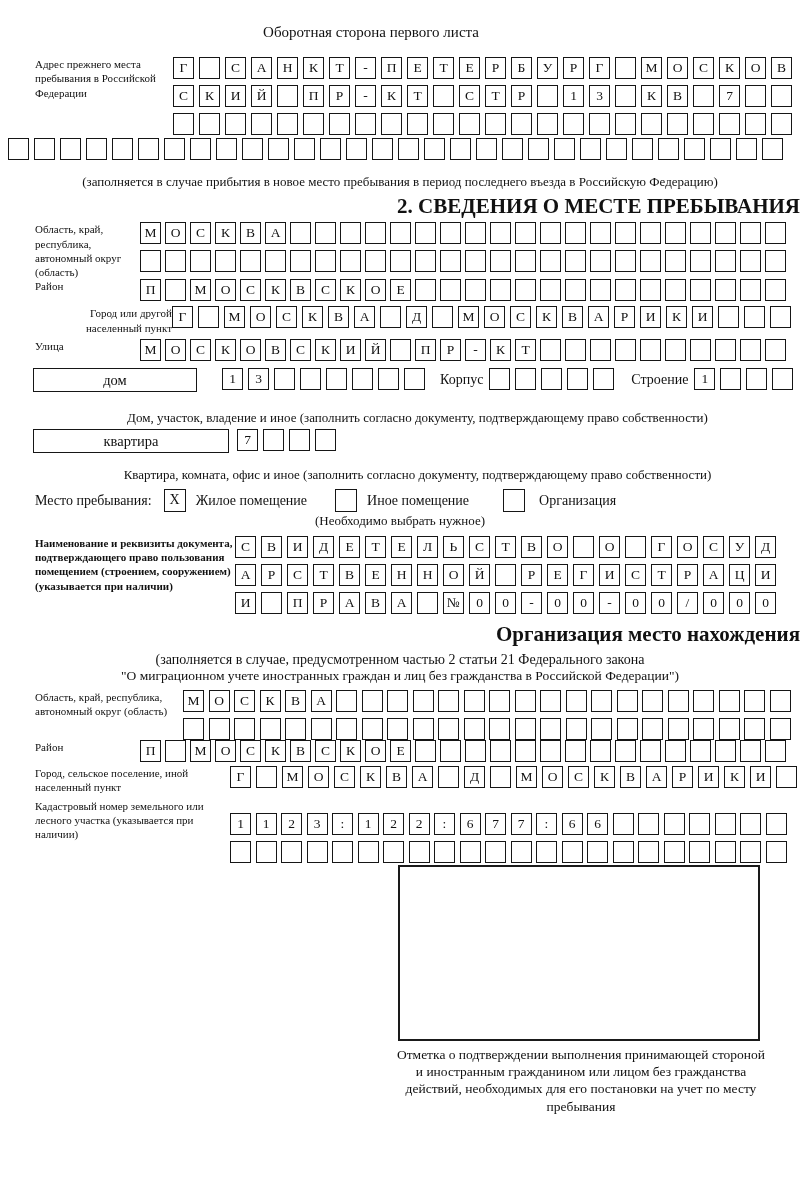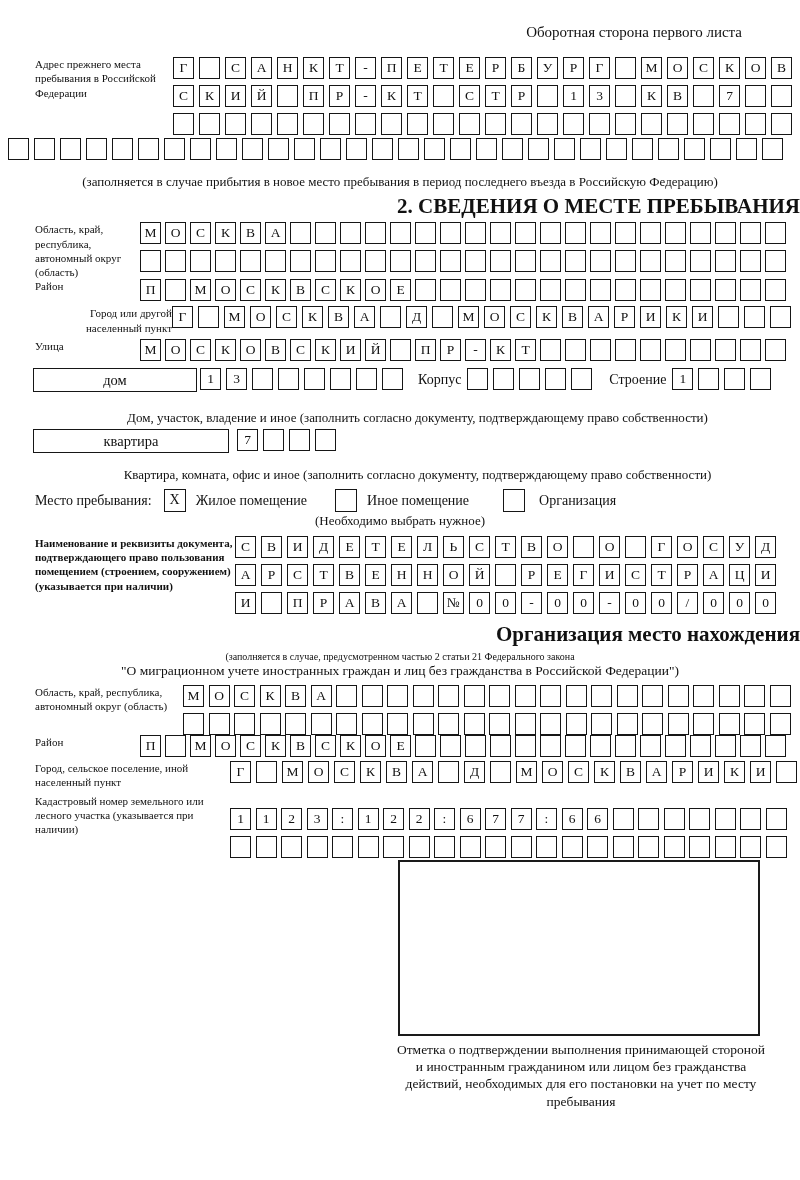--- a/index.html
+++ b/index.html
@@ -2,21 +2,21 @@
 <html><head>
 <meta charset="utf-8">
 <style>
   * { margin:0; padding:0; box-sizing:border-box; }
   html,body { background:#fff; }
   body {
     width:800px; height:1180px; overflow:hidden;
     font-family:"Liberation Serif","DejaVu Serif",serif;
     color:#111; font-size:14px;
   }
-  .header-note { text-align:right; padding:24px 58px 0 0; font-size:15px; }
+  .header-note { text-align:center; padding:24px 58px 0 0; font-size:15px; }
 
   .frow { display:flex; align-items:flex-start; padding-left:35px; }
   .flabel { flex:none; font-size:11px; line-height:1.3; }
   .cellrows { flex:none; }
   .cells { display:flex; flex:none; margin-bottom:6px; }
   .cells:last-child { margin-bottom:0; }
   .cell {
     flex:none; width:21px; height:22px; border:1.6px solid #161616;
     margin-right:5px; text-align:center; font-size:13.5px; line-height:19px;
     background:#fff; overflow:hidden;
@@ -312,21 +312,21 @@
       <span class="cell"></span>
       <span class="cell"></span>
       <span class="cell"></span>
       <span class="cell"></span>
       <span class="cell"></span>
       <span class="cell"></span>
     </div>
 </div>
 
 <div class="frow mt7" style="padding-left:33px;">
-  <div class="bigbox" style="width:164px;margin-right:3px;">дом</div>
+  <div class="bigbox" style="width:164px;margin-right:25px;">дом</div>
   <div class="cells">
       <span class="cell">1</span>
       <span class="cell">3</span>
       <span class="cell"></span>
       <span class="cell"></span>
       <span class="cell"></span>
       <span class="cell"></span>
       <span class="cell"></span>
       <span class="cell"></span>
     </div>
@@ -439,21 +439,21 @@
         <span class="cell">0</span>
         <span class="cell">/</span>
         <span class="cell">0</span>
         <span class="cell">0</span>
         <span class="cell">0</span>
       </div>
   </div>
 </div>
 
 <div class="sec-title mt8">Организация место нахождения</div>
-<div class="note note-center mt4" style="font-size:10px;font-family:Liberation Serif, serif;">(заполняется в случае, предусмотренном частью 2 статьи 21 Федерального закона</div>
+<div class="note note-center mt4" style="font-size:14px;font-family:Liberation Serif, serif;">(заполняется в случае, предусмотренном частью 2 статьи 21 Федерального закона</div>
 <div class="note note-center" style="font-size:13.5px;">"О миграционном учете иностранных граждан и лиц без гражданства в Российской Федерации")</div>
 
 <div class="frow mt5">
   <div class="flabel" style="width:148px;">Область, край, республика, автономный округ (область)</div>
   <div class="cellrows">
     <div class="cells p255">
         <span class="cell">М</span>
         <span class="cell">О</span>
         <span class="cell">С</span>
         <span class="cell">К</span>

